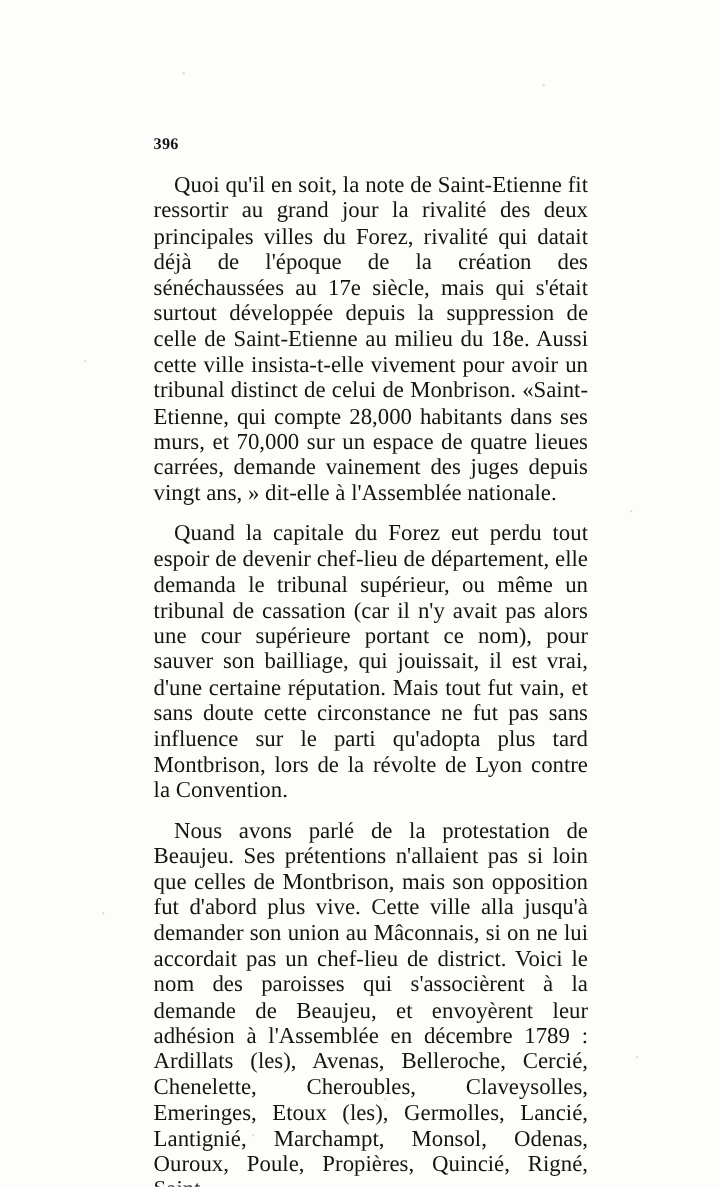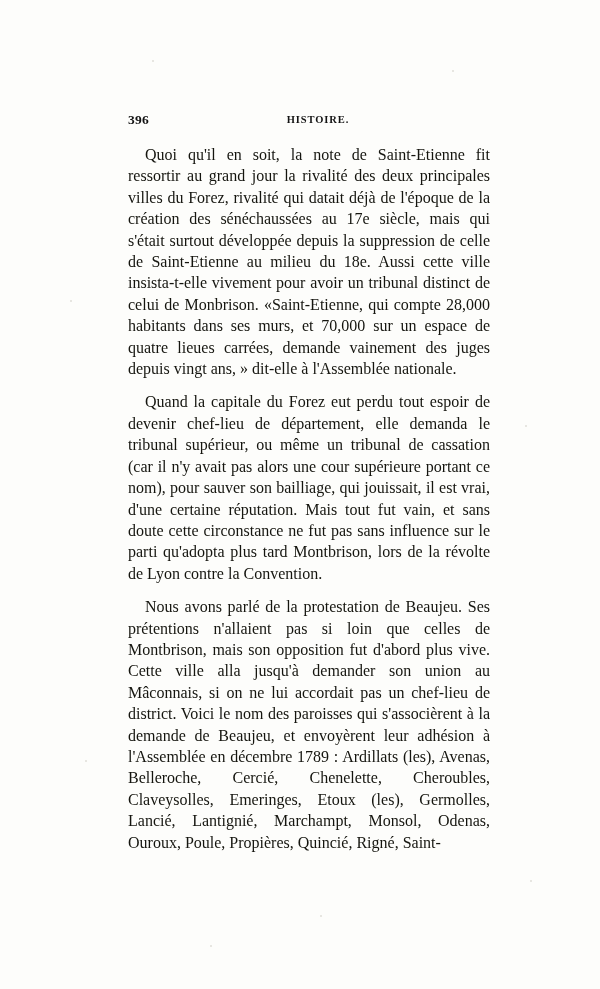--- a/index.html
+++ b/index.html
@@ -57,21 +57,21 @@
     top: 2px;
     text-align: center;
     font-size: 10.5px;
     font-weight: bold;
     letter-spacing: .9px;
     color: #131313;
     padding-left: 18px;
   }
   p.para {
     margin: 0;
-    font-size: 16px;
+    font-size: 19px;
     line-height: 21.4px;
     text-align: justify;
     text-align-last: left;
     text-indent: 17px;
     color: #15150f;
     hyphens: manual;
   }
   p.para + p.para {
     margin-top: 12px;
   }
@@ -87,21 +87,20 @@
   <span class="speck" style="left:525px;top:425px;width:2px;height:2px;"></span>
   <span class="speck" style="left:320px;top:915px;width:2px;height:2px;"></span>
   <span class="speck" style="left:210px;top:945px;width:2px;height:2px;"></span>
   <span class="speck" style="left:530px;top:880px;width:2px;height:2px;"></span>
   <span class="speck" style="left:70px;top:300px;width:2px;height:2px;"></span>
 
   <div class="page-body">
 
     <div class="header-line">
       <span class="folio">396</span>
-      <span class="running-head">HISTOIRE.</span>
     </div>
 
     <p class="para">Quoi qu'il en soit, la note de Saint-Etienne fit ressortir au grand jour la rivalité des deux principales villes du Forez, rivalité qui datait déjà de l'époque de la création des sénéchaussées au 17e siècle, mais qui s'était surtout développée depuis la suppression de celle de Saint-Etienne au milieu du 18e. Aussi cette ville insista-t-elle vivement pour avoir un tribunal distinct de celui de Monbrison. «Saint-Etienne, qui compte 28,000 habitants dans ses murs, et 70,000 sur un espace de quatre lieues carrées, demande vainement des juges depuis vingt ans, » dit-elle à l'Assemblée nationale.</p>
     <p class="para">Quand la capitale du Forez eut perdu tout espoir de devenir chef-lieu de département, elle demanda le tribunal supérieur, ou même un tribunal de cassation (car il n'y avait pas alors une cour supérieure portant ce nom), pour sauver son bailliage, qui jouissait, il est vrai, d'une certaine réputation. Mais tout fut vain, et sans doute cette circonstance ne fut pas sans influence sur le parti qu'adopta plus tard Montbrison, lors de la révolte de Lyon contre la Convention.</p>
     <p class="para">Nous avons parlé de la protestation de Beaujeu. Ses prétentions n'allaient pas si loin que celles de Montbrison, mais son opposition fut d'abord plus vive. Cette ville alla jusqu'à demander son union au Mâconnais, si on ne lui accordait pas un chef-lieu de district. Voici le nom des paroisses qui s'associèrent à la demande de Beaujeu, et envoyèrent leur adhésion à l'Assemblée en décembre 1789 : Ardillats (les), Avenas, Belleroche, Cercié, Chenelette, Cheroubles, Claveysolles, Emeringes, Etoux (les), Germolles, Lancié, Lantignié, Marchampt, Monsol, Odenas, Ouroux, Poule, Propières, Quincié, Rigné, Saint-</p>
 
   </div>
 </div>
 
 </body></html>

